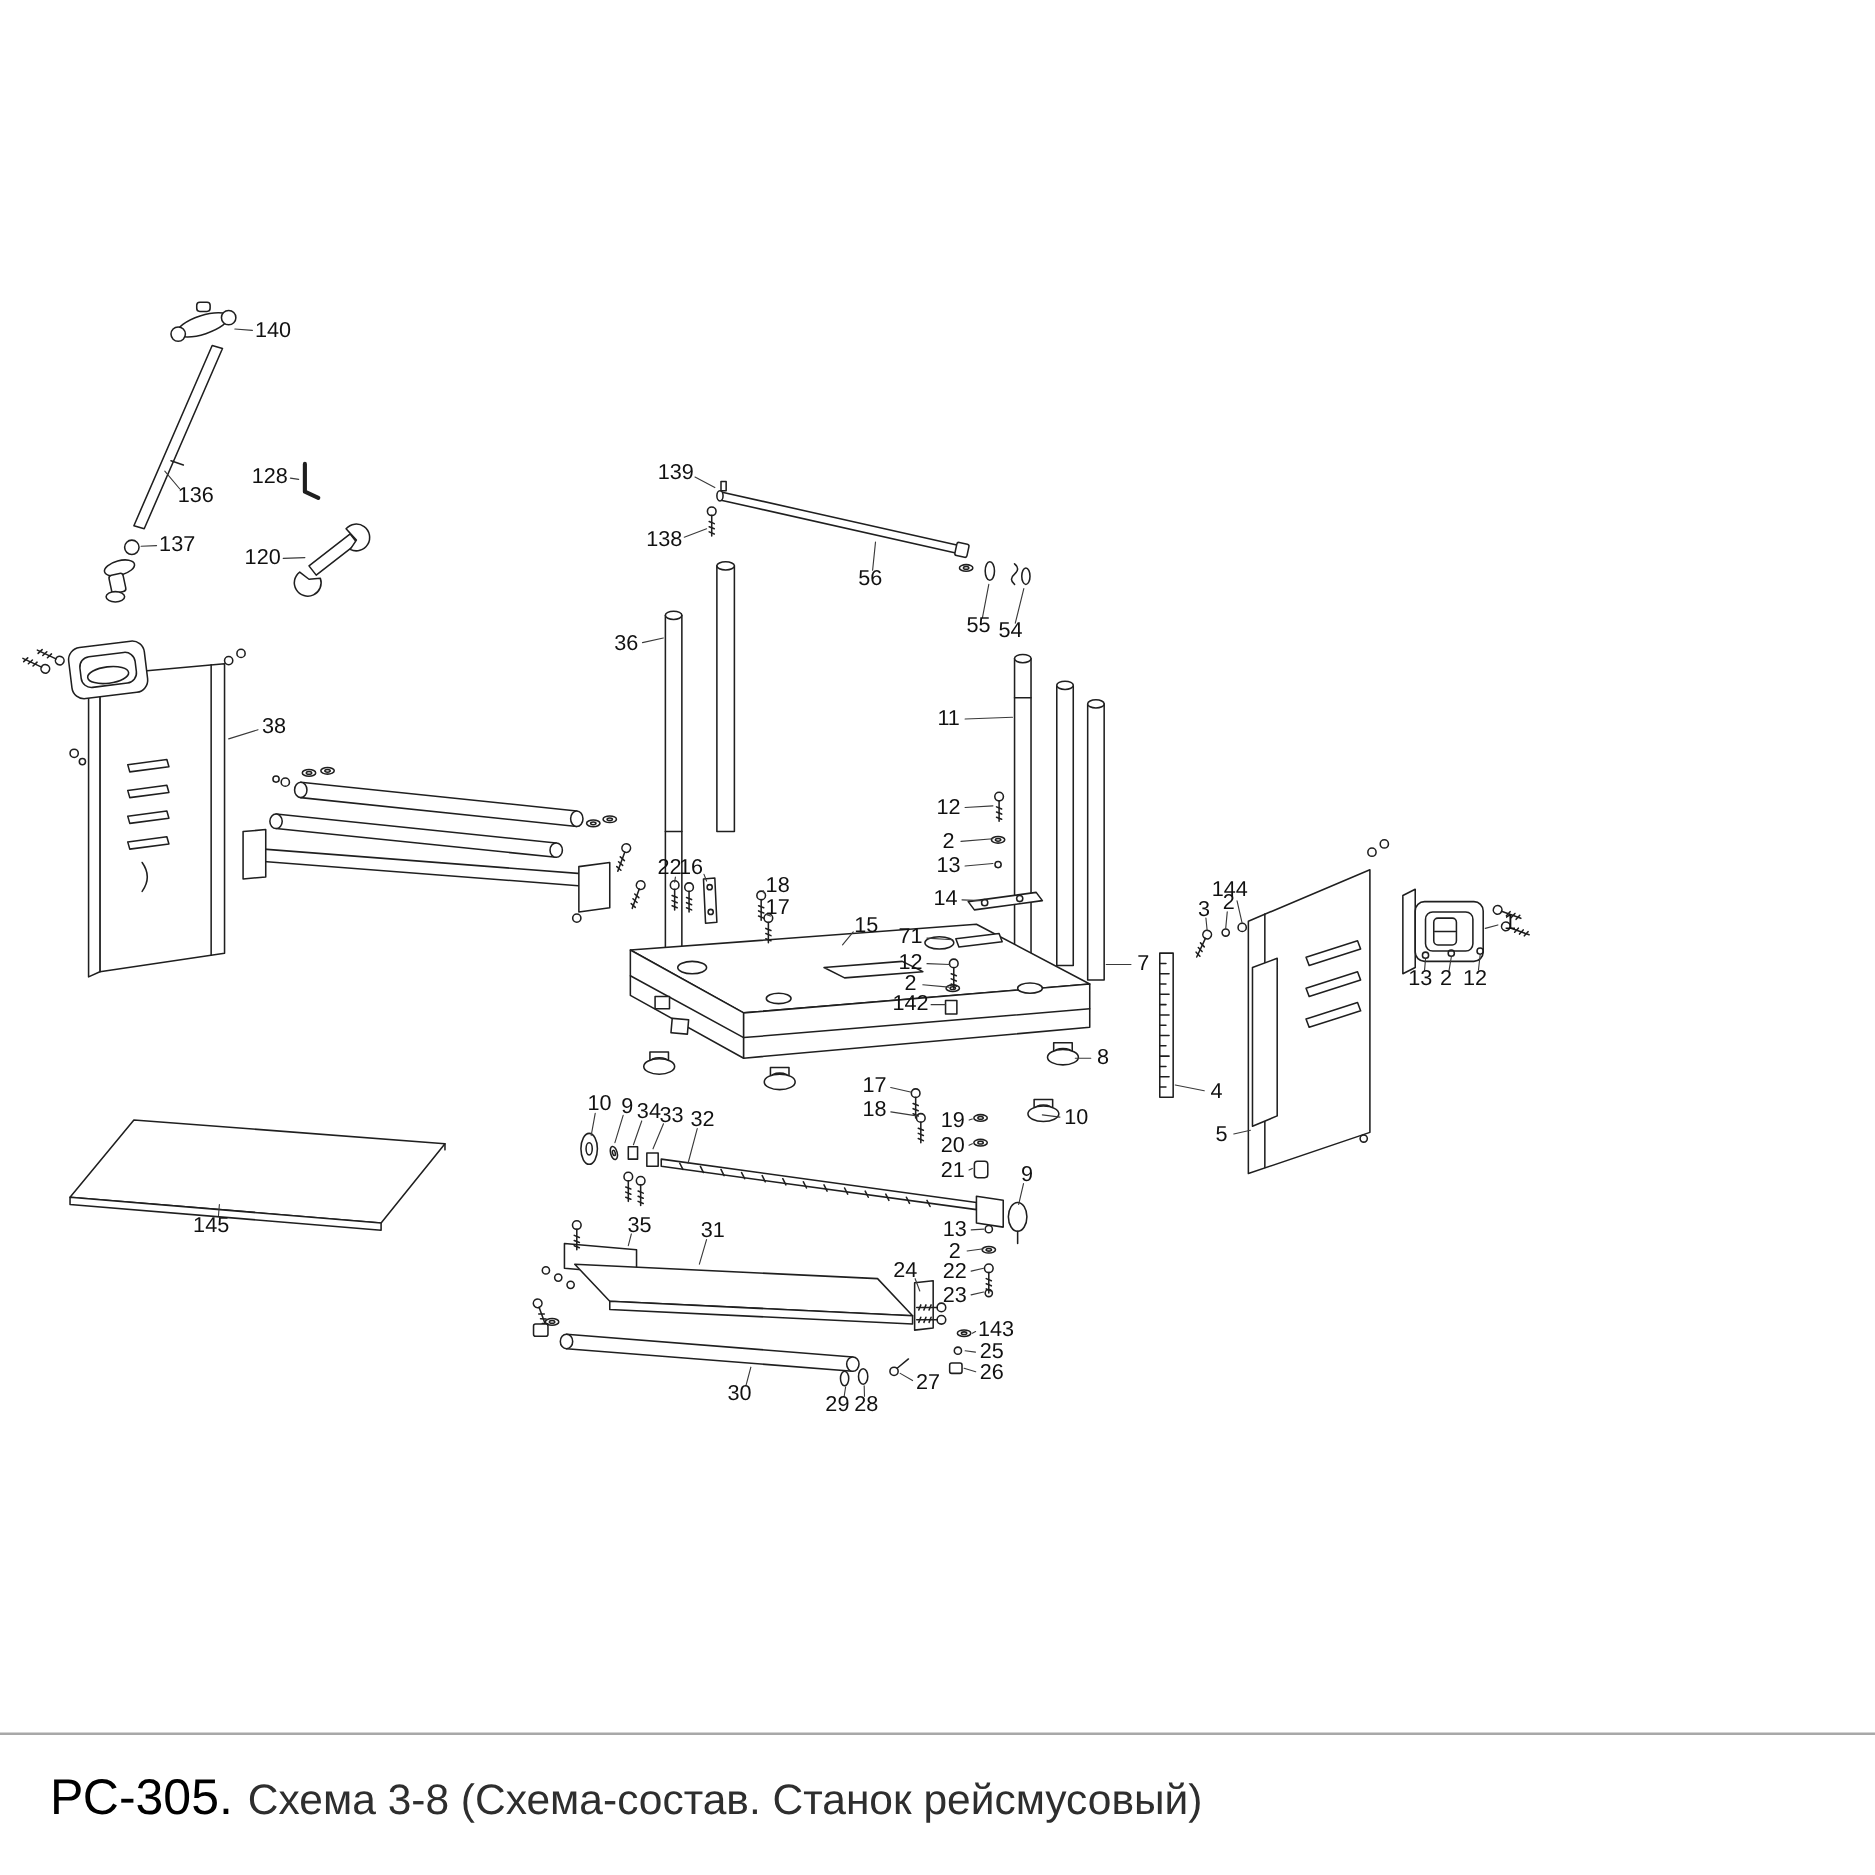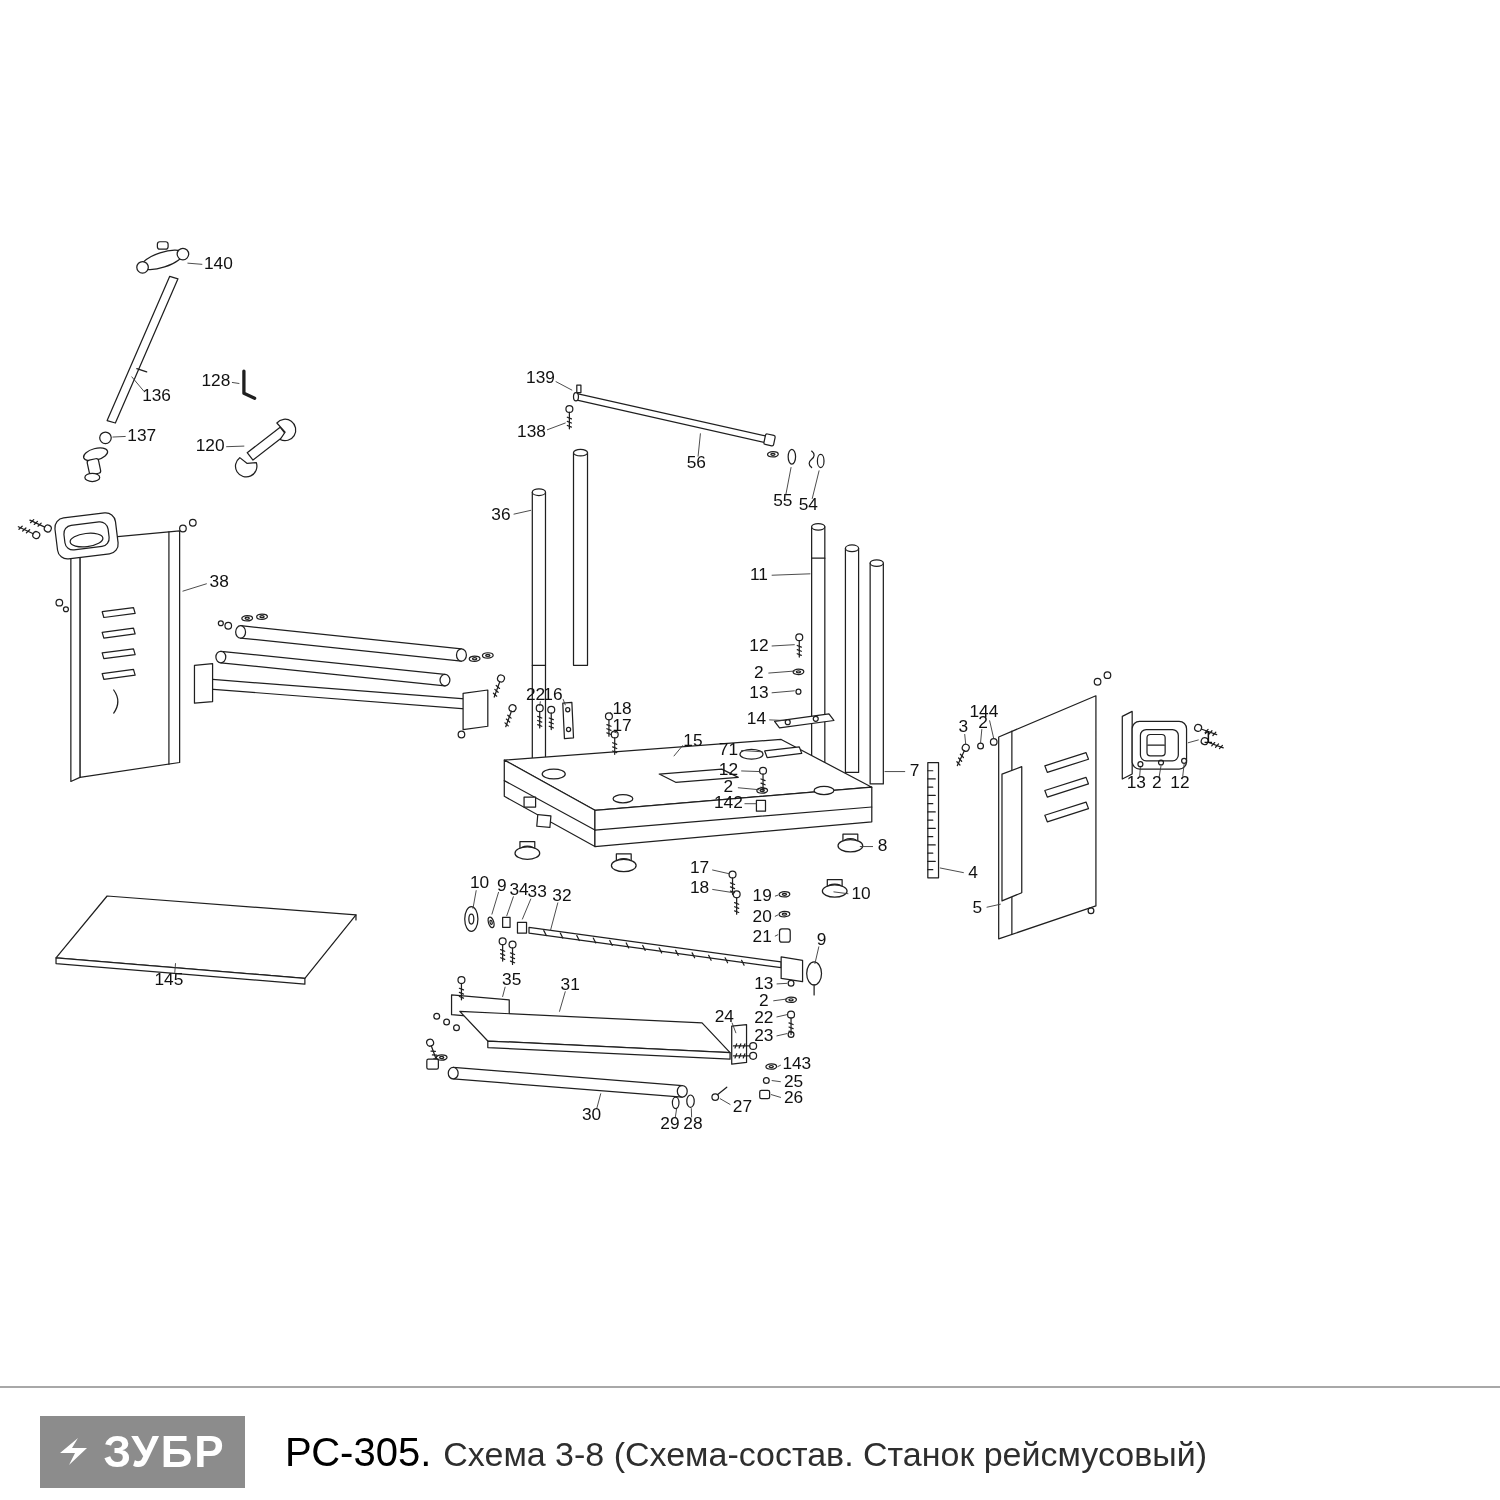--- a/index.html
+++ b/index.html
@@ -413,24 +413,18 @@
           <text x="621" y="1043" class="plabel">35</text>
           <line x1="212.11990655183976" y1="1032.7206349157814" x2="213" y2="1022" class="leader"></line>
           <text x="205" y="1043" class="plabel">145</text>
         </g>
     </svg>
   </div>
 
   <div class="footer">
     <div class="footer-divider"></div>
     <div class="footer-row">
-      <div class="logo-box">
-        <svg class="logo-arrow" viewBox="0 0 34 30" xmlns="http://www.w3.org/2000/svg">
-          <path d="M1,16 L19,1 L13,11 L28,11 L10,28 L16,16 Z" style="fill:var(--logo-text,#fff)"></path>
-        </svg>
-        <span class="logo-text">ЗУБР</span>
-      </div>
       <div class="footer-title">
         <span class="model">РС-305.</span><span class="subtitle">Схема 3-8 (Схема-состав. Станок рейсмусовый)</span>
       </div>
     </div>
   </div>
 </div>
 
 </body></html>

